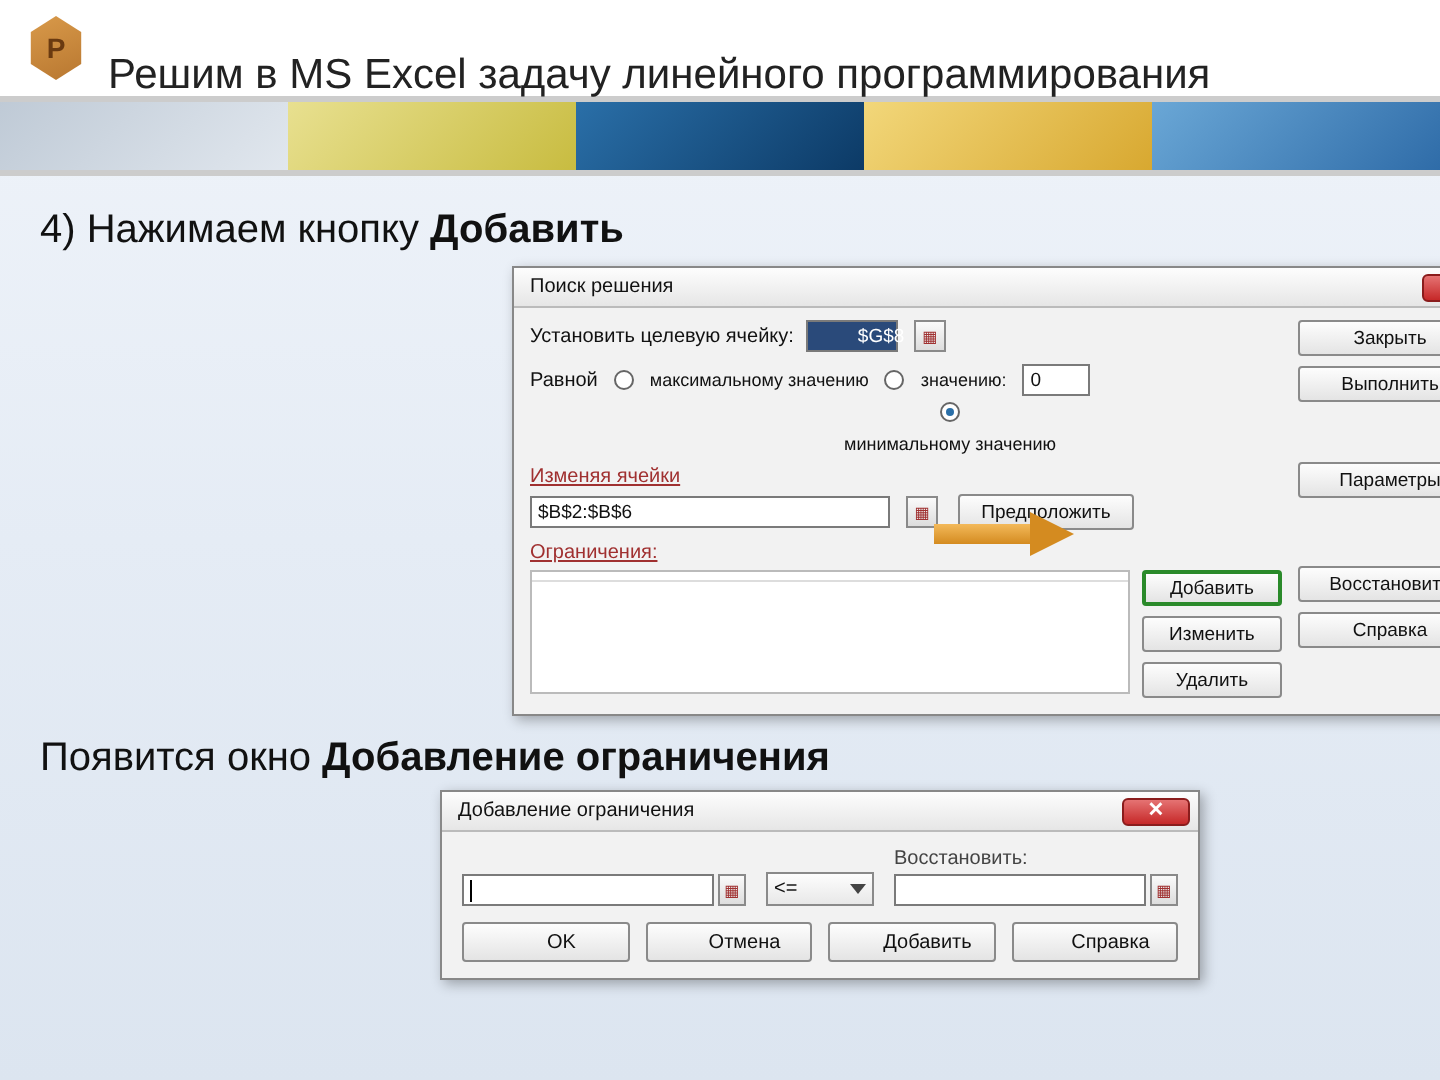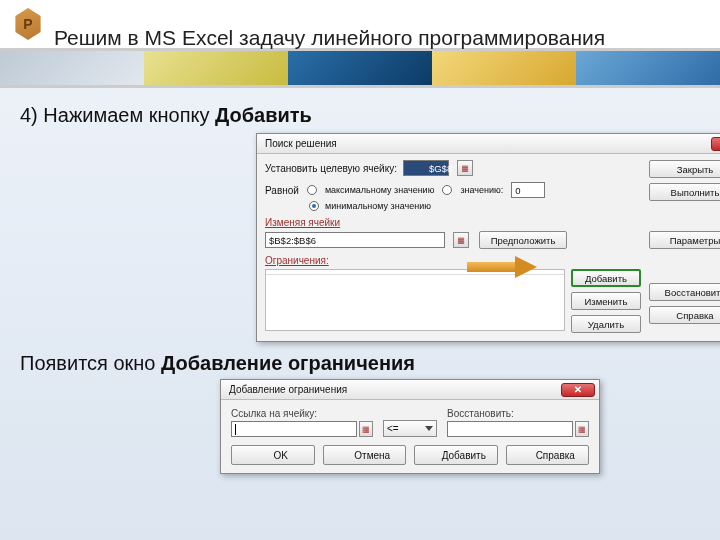--- a/index.html
+++ b/index.html
@@ -148,21 +148,21 @@
         <div class="row" style="gap:8px;">
           <span>Равной</span>
           <span class="radio-dot"></span>
           <span style="font-size:9px;">максимальному значению</span>
           <span class="radio-dot"></span>
           <span style="font-size:9px;">значению:</span>
           <span class="input" style="width:34px;">
               <span>0</span>
             </span>
         </div>
-        <div class="row" style="margin-top:-3px; padding-left:44px;">
+        <div class="row" style="margin-top:-3px; padding-left:44px;flex-direction:column;">
           <span class="radio-dot sel"></span>
           <span style="font-size:9px;">минимальному значению</span>
         </div>
         <div class="lbl-red">Изменяя ячейки</div>
         <div class="row">
           <span class="input" style="width:180px;">
               <span>$B$2:$B$6</span>
             </span>
           <span class="refbtn">▦</span>
           <div class="btn" style="width:88px;margin-left:4px;">
@@ -220,21 +220,20 @@
   <div class="dialog dlg2">
     <div class="dlg-title">
       <span>Добавление ограничения</span>
       <div class="close-btn">
           <span>✕</span>
         </div>
     </div>
     <div class="dlg-body">
       <div class="row2">
         <div class="col-a">
-          <span class="lbl2">Ссылка на ячейку:</span>
           <div style="display:flex;">
             <span class="input cursor-input"></span>
             <span class="refbtn">▦</span>
           </div>
         </div>
         <div class="col-b">
           <div class="select">
             <span>&lt;=</span>
               <span class="tri"></span>
           </div>

